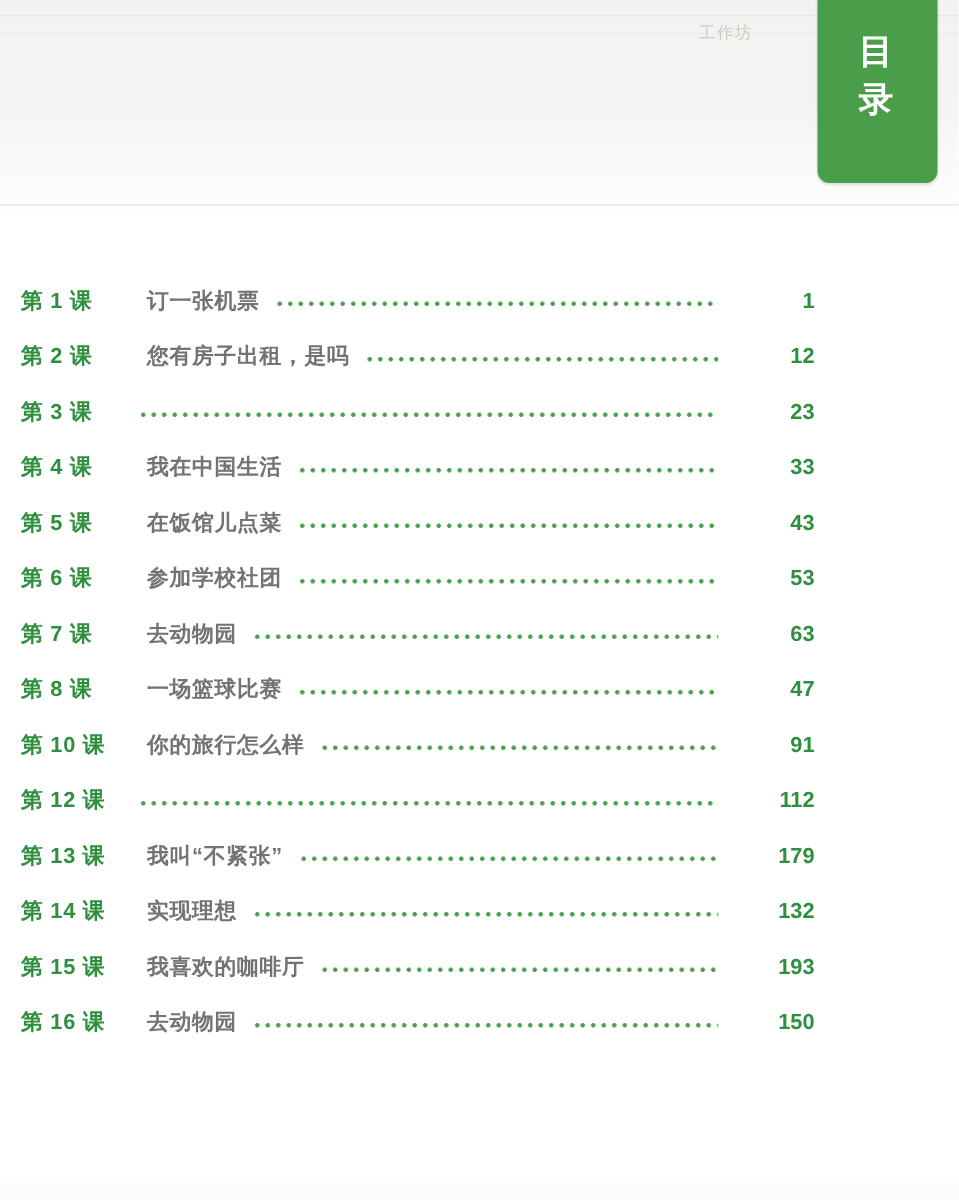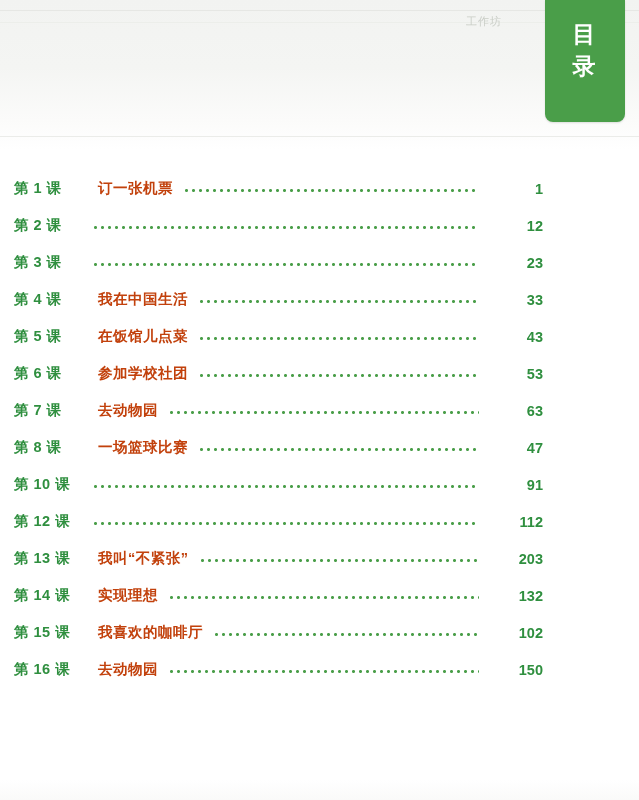--- a/index.html
+++ b/index.html
@@ -74,21 +74,21 @@
     line-height: 32px;
     letter-spacing: 2px;
   }
   .toc-tab .toc-tab-text span {
     display: block;
   }
 
   
   .toc-list {
     position: absolute;
-    top: 170px;
+    top: 182px;
     left: 0;
     width: 563px;
   }
 
   .toc-row {
     position: relative;
     height: 37px;
     display: flex;
     align-items: center;
     padding: 0 0 0 14px;
@@ -100,21 +100,21 @@
     width: 68px;
     color: #2f8f3f;
     font-size: 14.5px;
     font-weight: bold;
     letter-spacing: 0.5px;
     white-space: nowrap;
   }
 
   .lesson-title {
     flex: 0 0 auto;
-    color: #c2410c;
+    color: #737373;
     font-size: 14.5px;
     font-weight: bold;
     letter-spacing: 0.5px;
     white-space: nowrap;
     padding-left: 16px;
   }
 
   .dots {
     flex: 1 1 auto;
     margin: 0 8px 0 10px;
@@ -177,20 +177,21 @@
 
     <div class="toc-row">
       <div class="lesson-no">第 1 课</div>
       <div class="lesson-title">订一张机票</div>
       <div class="dots"></div>
       <div class="page-no">1</div>
     </div>
 
     <div class="toc-row">
       <div class="lesson-no">第 2 课</div>
+      <div class="lesson-title">您有房子出租，是吗</div>
       <div class="dots"></div>
       <div class="page-no">12</div>
     </div>
 
     <div class="toc-row">
       <div class="lesson-no">第 3 课</div>
       <div class="dots"></div>
       <div class="page-no">23</div>
     </div>
 
@@ -225,50 +226,51 @@
     <div class="toc-row">
       <div class="lesson-no">第 8 课</div>
       <div class="lesson-title">一场篮球比赛</div>
       <div class="dots"></div>
       <div class="page-no">47</div>
     </div>
 
 
     <div class="toc-row">
       <div class="lesson-no">第 10 课</div>
+      <div class="lesson-title">你的旅行怎么样</div>
       <div class="dots"></div>
       <div class="page-no">91</div>
     </div>
 
 
     <div class="toc-row">
       <div class="lesson-no">第 12 课</div>
       <div class="dots"></div>
       <div class="page-no">112</div>
     </div>
 
     <div class="toc-row">
       <div class="lesson-no">第 13 课</div>
       <div class="lesson-title">我叫“不紧张”</div>
       <div class="dots"></div>
-      <div class="page-no">203</div>
+      <div class="page-no">179</div>
     </div>
 
     <div class="toc-row">
       <div class="lesson-no">第 14 课</div>
       <div class="lesson-title">实现理想</div>
       <div class="dots"></div>
       <div class="page-no">132</div>
     </div>
 
     <div class="toc-row">
       <div class="lesson-no">第 15 课</div>
       <div class="lesson-title">我喜欢的咖啡厅</div>
       <div class="dots"></div>
-      <div class="page-no">102</div>
+      <div class="page-no">193</div>
     </div>
 
     <div class="toc-row">
       <div class="lesson-no">第 16 课</div>
       <div class="lesson-title">去动物园</div>
       <div class="dots"></div>
       <div class="page-no">150</div>
     </div>
 
   </div>

